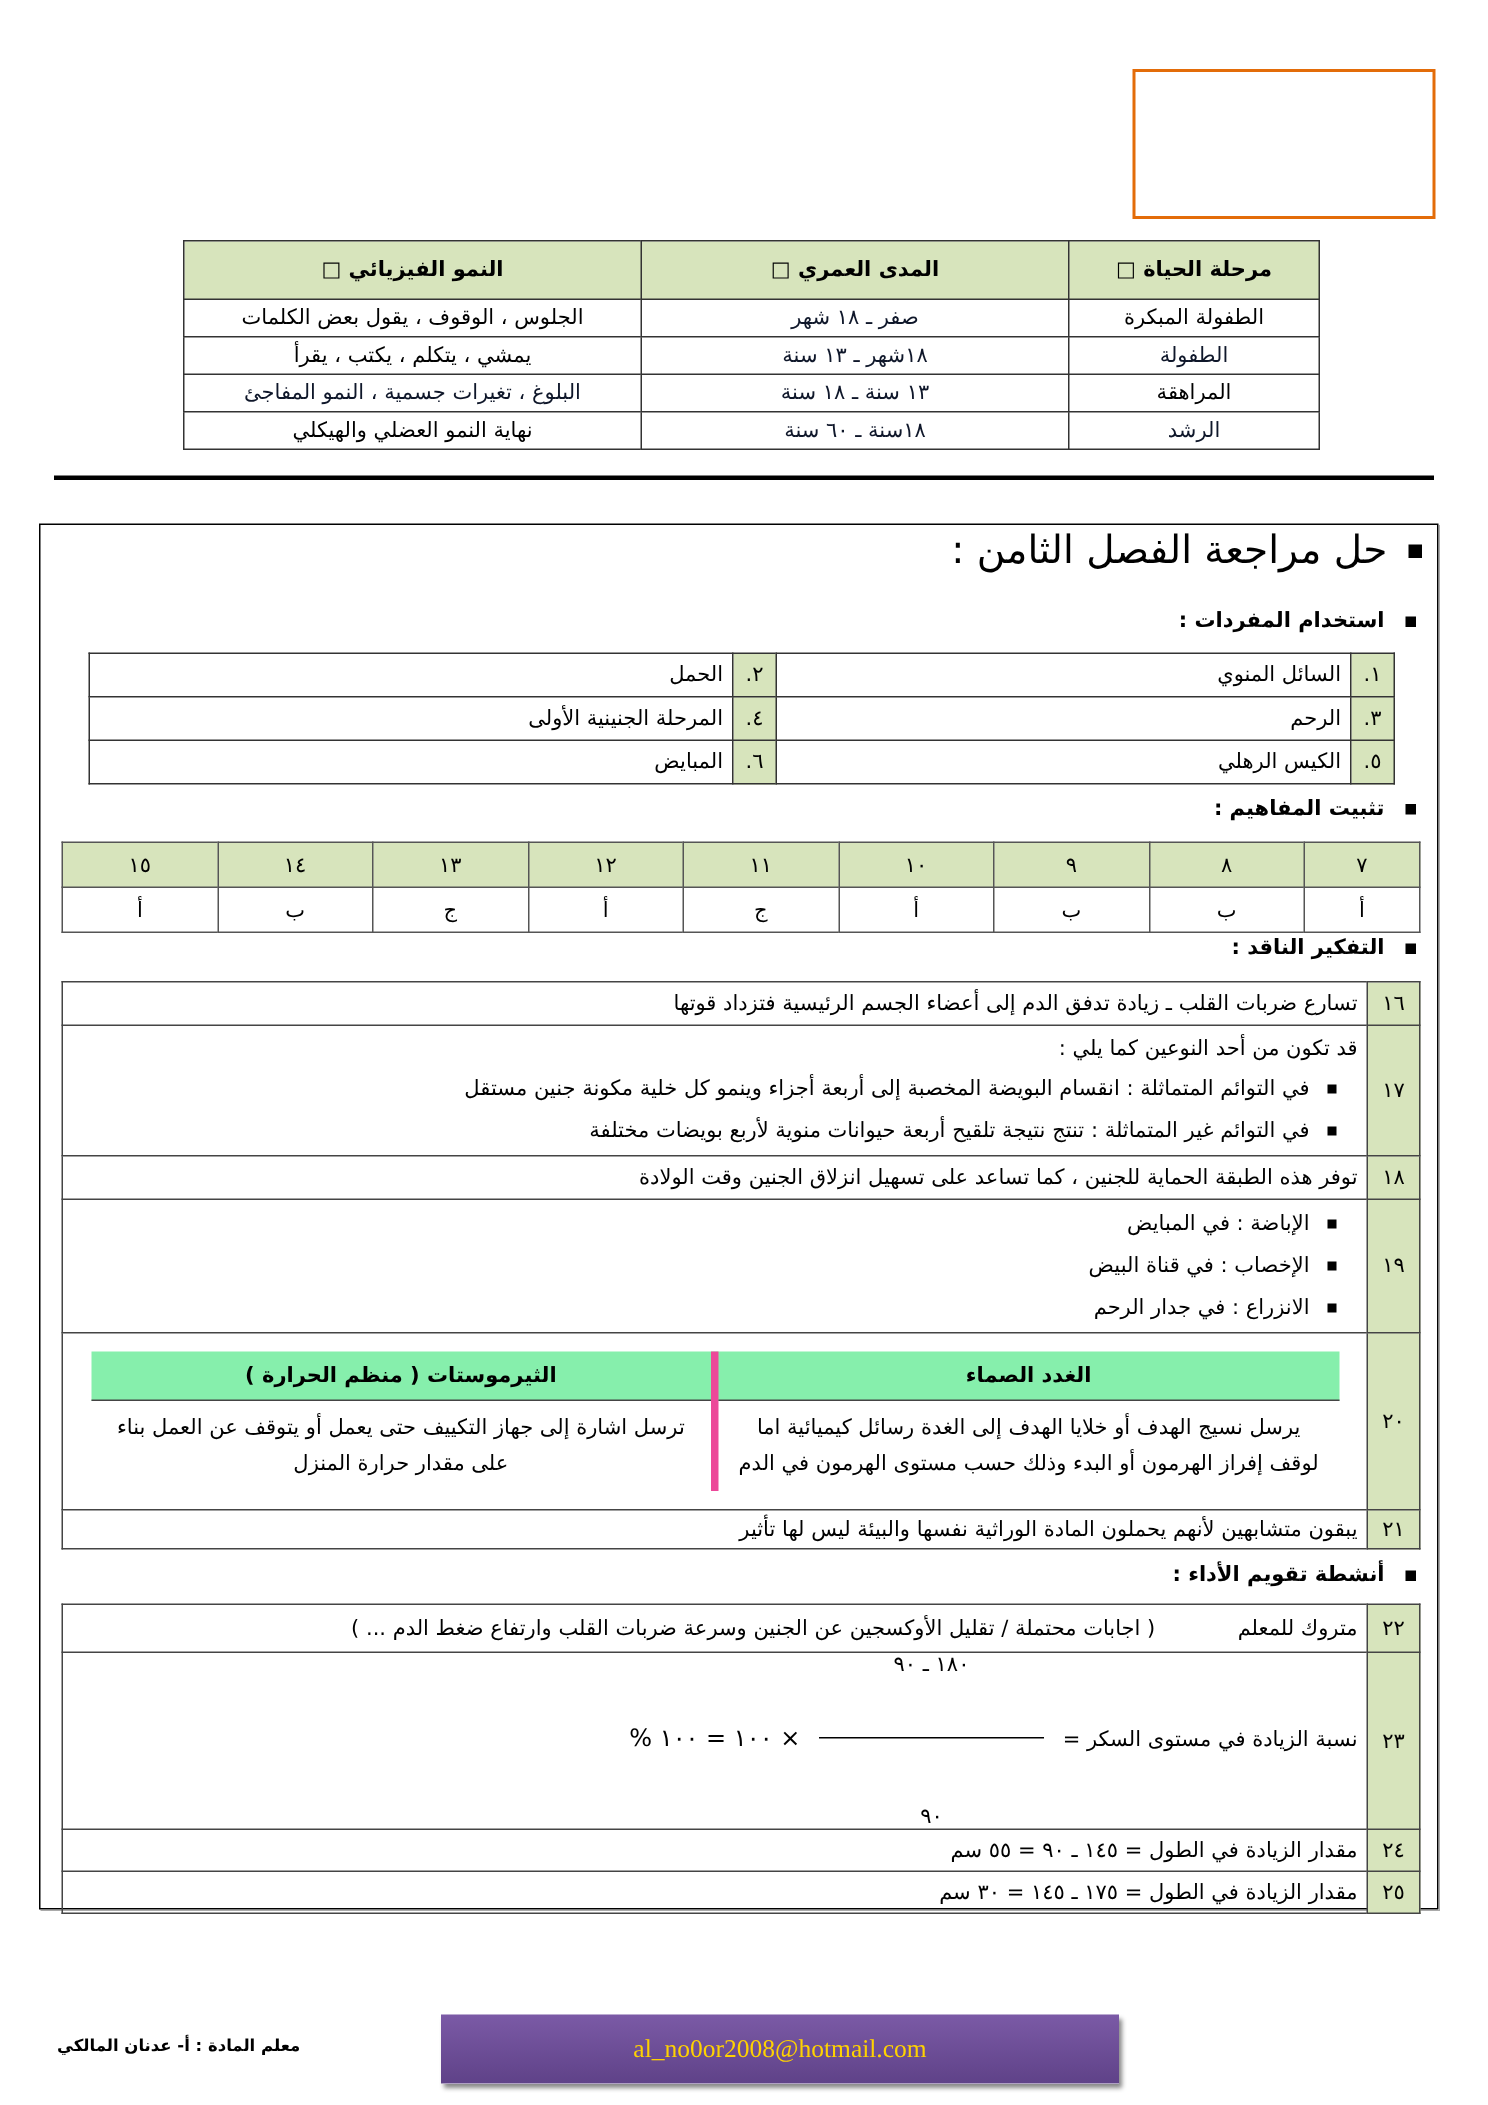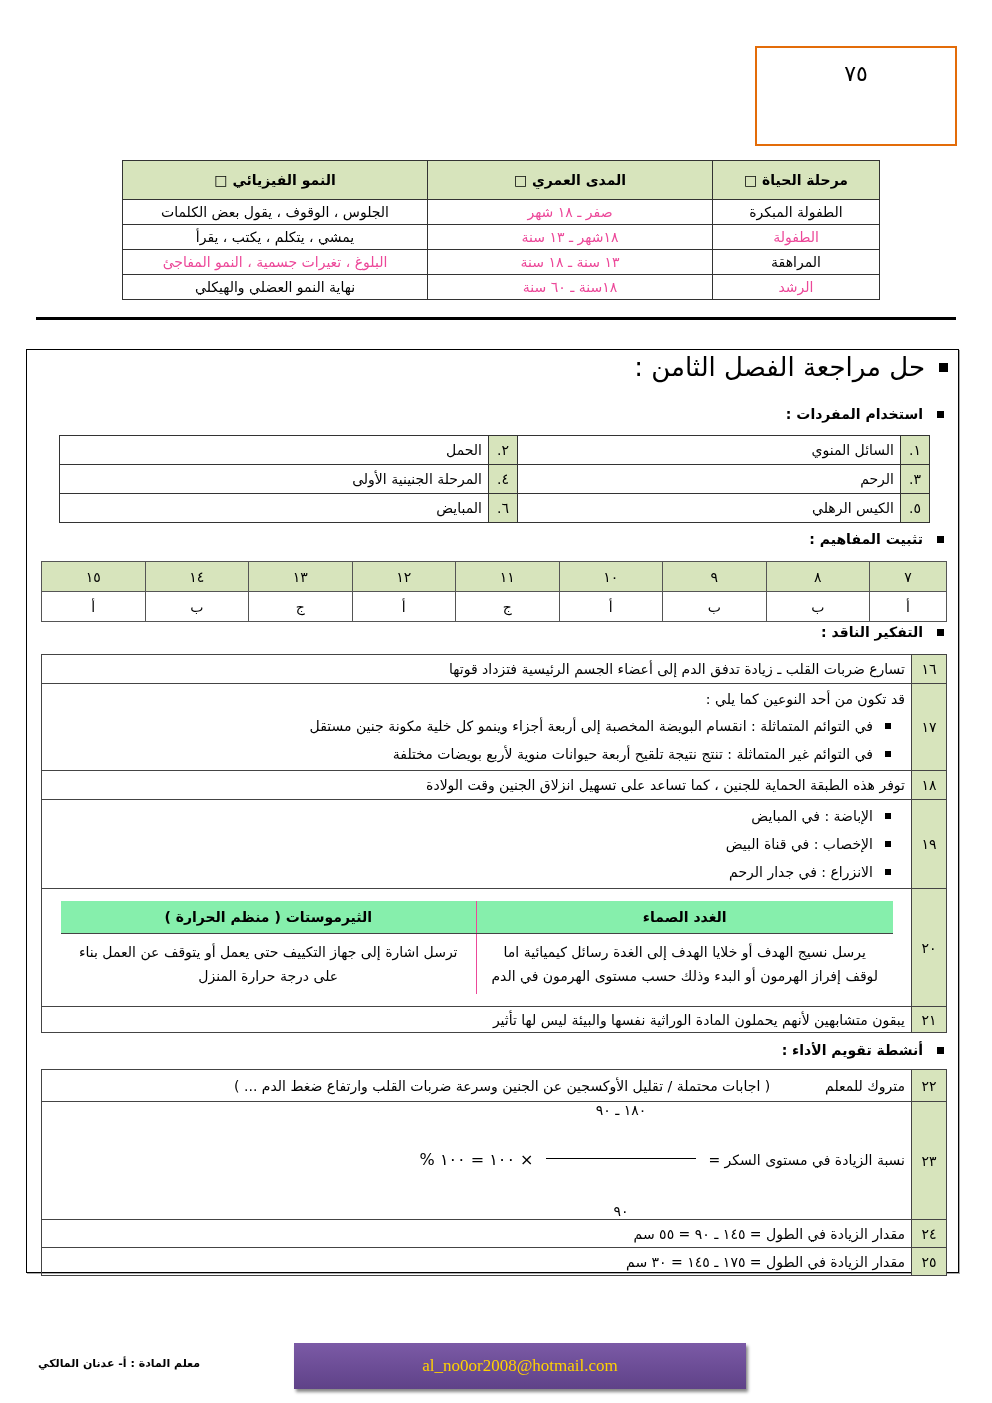--- a/index.html
+++ b/index.html
@@ -7,21 +7,21 @@
   .abs { position:absolute; }
   .rtl { direction:rtl; }
 
   
   #cm-box { left:755px; top:46px; width:202px; height:100px; border:2px solid #e36c09; box-sizing:border-box; }
   #cm-box .r1 { height:46px; border-bottom:2px solid #e36c09; display:flex; align-items:center; justify-content:center; font-size:22px; }
   #cm-box .r2 { height:50px; display:flex; align-items:center; justify-content:center; font-size:22px; }
 
   table { border-collapse:collapse; }
   .green { background:#d7e4bc; }
-  .red { color:#ec4899; }
+  .red { color:#0f172a; }
 
   #stages { left:122px; top:160px; width:758px; font-size:14px; }
   #stages td, #stages th { border:1px solid #333; text-align:center; padding:0; height:24px; line-height:22px; }
   #stages th { height:38px; font-weight:bold; font-size:14px; }
 
   #hr-thick { left:36px; top:317px; width:920px; height:3px; background:#000; }
 
   #main-frame { left:26px; top:349px; width:933px; height:924px; border:1px solid #000; box-shadow:1px 1px 0 #aaa; box-sizing:border-box; }
 
   .bullet-title { right:48px; font-weight:bold; font-size:14px; display:flex; align-items:center; gap:14px; direction:rtl; }
@@ -40,39 +40,38 @@
   #critical { left:41px; top:654px; width:906px; font-size:14px; }
   #critical > tbody > tr > td { border:1px solid #444; padding:2px 6px; vertical-align:middle; }
   #critical td.num { width:34px; text-align:center; padding:0; }
   .blist { margin:0; padding:0; list-style:none; }
   .blist li { display:flex; align-items:center; gap:12px; height:28px; padding-right:14px; }
   .blist li .sq { width:6px; height:6px; }
 
   #inner20 { width:832px; font-size:14px; margin:0 auto; }
   #inner20 th { background:#86efac; font-weight:bold; height:30px; border-bottom:1px solid #444; }
   #inner20 td { text-align:center; padding:6px 12px; line-height:24px; }
-  #inner20 .sep { border-left:1px solid #ec4899; }
+  #inner20 .sep { border-left:5px solid #ec4899; }
 
   #perf { left:41px; top:1069px; width:906px; font-size:14px; }
   #perf td { border:1px solid #444; padding:0 6px; }
   #perf td.num { width:34px; text-align:center; padding:0; }
 
   .frac { display:inline-flex; flex-direction:column; align-items:center; vertical-align:middle; margin:0 8px;gap:36px; }
   .frac .top { padding:0 0 4px 0; }
   .frac .line { width:150px; height:1px; background:#000; }
   .frac .bot { padding-top:8px; }
 
   #footer-teacher { left:38px; top:1357px; font-size:11px; font-weight:bold; direction:rtl; }
   #footer-email { left:294px; top:1343px; width:452px; height:46px; background:linear-gradient(#7b5aa6,#5f4288); box-shadow:2px 3px 3px #888; color:#ffd200; font-family:"Liberation Serif", serif; font-size:17px; display:flex; align-items:center; justify-content:center; }
 </style>
 </head>
 <body>
 
 <div id="cm-box" class="abs">
-  <div class="r2">٧٥</div>
 </div>
 
 <table id="stages" class="abs rtl">
   <thead>
     <tr class="green">
       <th style="width:166px">مرحلة الحياة □</th>
       <th style="width:284px">المدى العمري □</th>
       <th>النمو الفيزيائي □</th>
     </tr>
   </thead>
@@ -223,21 +222,21 @@
     <td class="num green">٢٠</td>
     <td style="padding:0">
       <table id="inner20">
         <tbody>
               <tr>
           <th class="sep" style="width:50%">الغدد الصماء</th>
           <th>الثيرموستات ( منظم الحرارة )</th>
         </tr>
         <tr>
           <td class="sep">يرسل نسيج الهدف أو خلايا الهدف إلى الغدة رسائل كيميائية  اما لوقف إفراز الهرمون أو البدء  وذلك حسب مستوى الهرمون في الدم</td>
-          <td>ترسل اشارة إلى جهاز  التكييف حتى يعمل أو يتوقف عن العمل بناء على درجة حرارة المنزل</td>
+          <td>ترسل اشارة إلى جهاز  التكييف حتى يعمل أو يتوقف عن العمل بناء على مقدار حرارة المنزل</td>
         </tr>
       </tbody>
           </table>
     </td>
   </tr>
   <tr style="height:26px">
     <td class="num green">٢١</td>
     <td>يبقون متشابهين لأنهم يحملون المادة الوراثية نفسها والبيئة ليس لها تأثير</td>
   </tr>
   </tbody>

